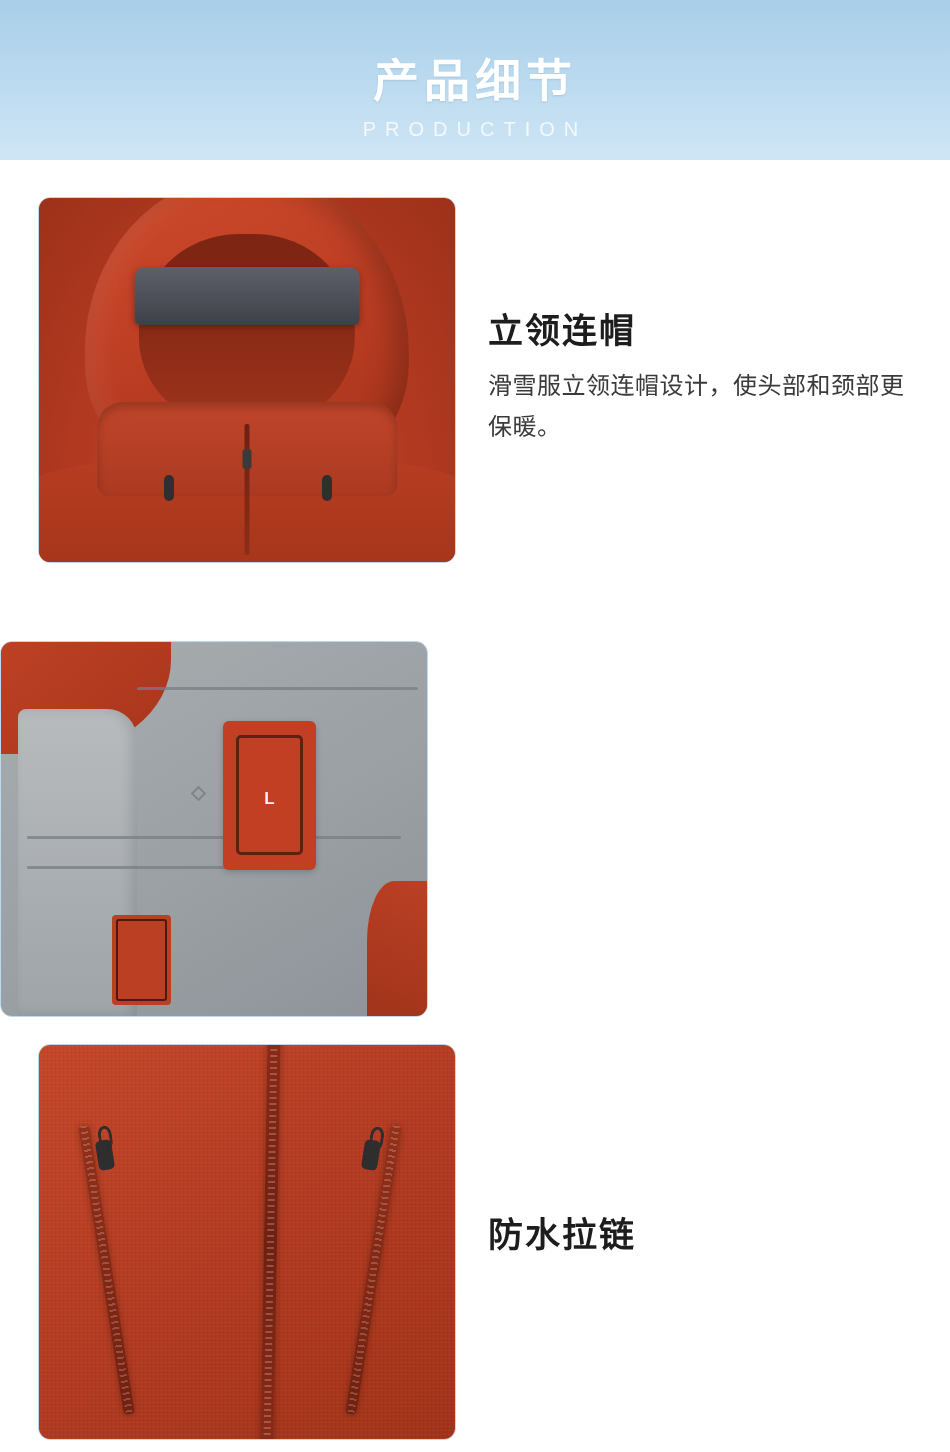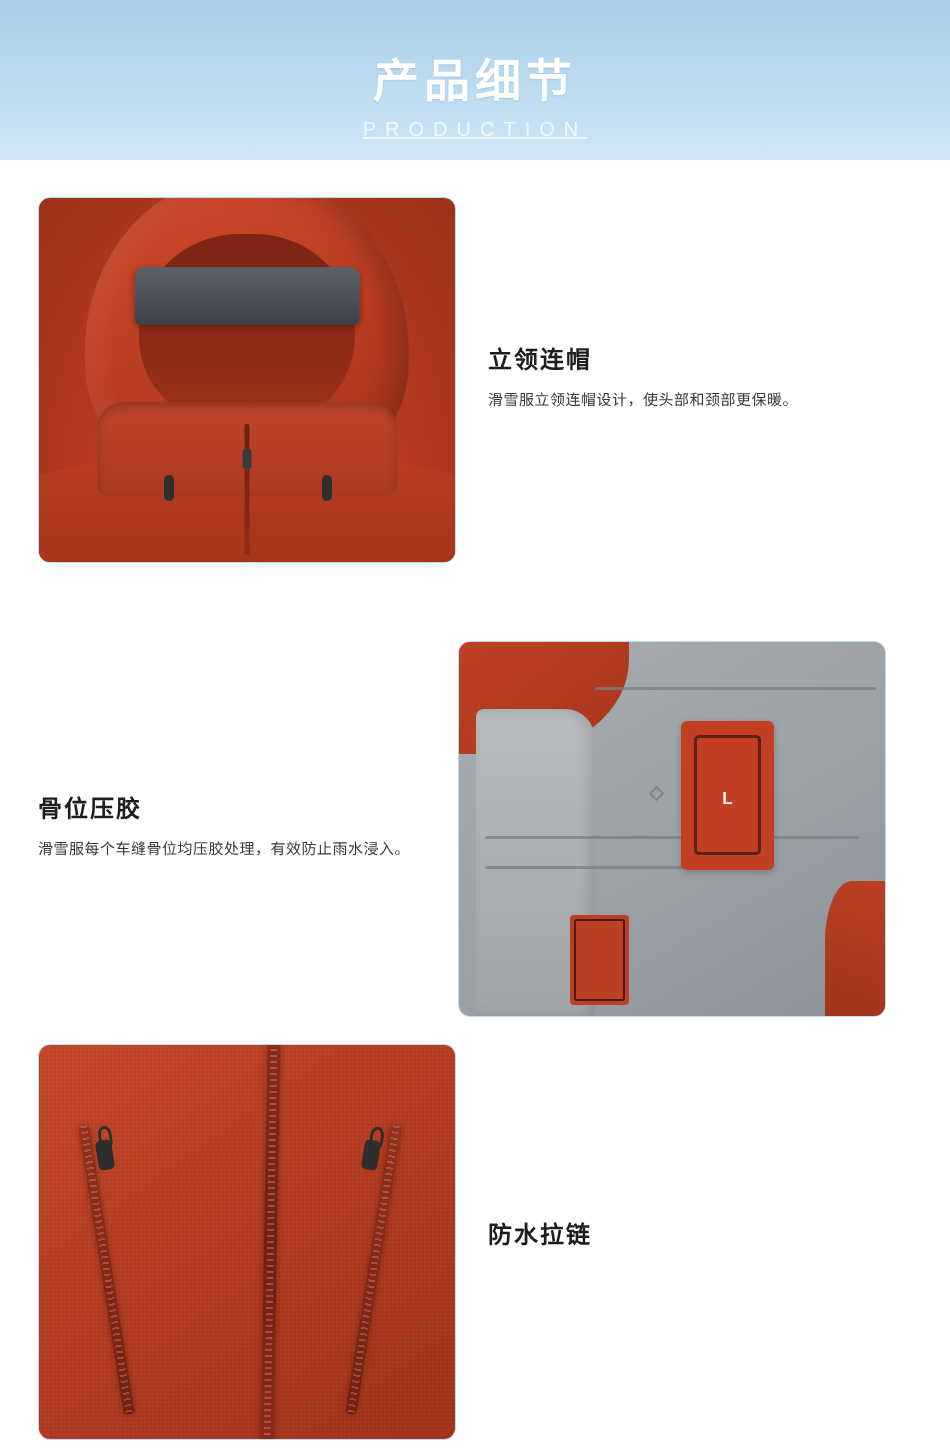--- a/index.html
+++ b/index.html
@@ -36,50 +36,49 @@
     line-height: 1.15;
     text-shadow: 0 1px 2px rgba(120,160,190,0.35);
     margin-top: 36px;
   }
   .banner-sub {
     margin-top: 10px;
     font-size: 20px;
     color: #f2f8fc;
     letter-spacing: 9px;
     font-weight: 300;
-    text-decoration: underline;
   }
 
   
   .section {
     position: absolute;
     display: flex;
     align-items: center;
   }
 
   .photo {
     border: 1px solid #bcd9ee;
     border-radius: 12px;
     overflow: hidden;
     position: relative;
     background: #e9eef1;
     flex: none;
   }
 
   .text-col { flex: none; }
   .detail-title {
-    font-size: 24px;
+    font-size: 35px;
     font-weight: bold;
     color: #1d1d1d;
     letter-spacing: 2px;
     margin: 0 0 14px 0;
     line-height: 1.1;
   }
   .detail-desc {
-    font-size: 15px;
+    font-size: 24px;
     color: #3a3a3a;
     line-height: 1.72;
     margin: 0;
     letter-spacing: 0.5px;
   }
 
   
   #sec1 { top: 194px; left: 0; width: 950px; height: 372px; }
   #sec1 .photo { width: 418px; height: 366px; margin-left: 38px; }
   #sec1 .text-col { margin-left: 32px; width: 430px; }
@@ -302,24 +301,20 @@
     <div class="cord left"></div>
     <div class="cord right"></div>
   </div>
   <div class="text-col">
     <h2 class="detail-title">立领连帽</h2>
     <p class="detail-desc">滑雪服立领连帽设计，使头部和颈部更保暖。</p>
   </div>
 </div>
 
 <div class="section" id="sec2">
-  <div class="text-col">
-    <h2 class="detail-title">骨位压胶</h2>
-    <p class="detail-desc">滑雪服每个车缝骨位均压胶处理，有效防止雨水浸入。</p>
-  </div>
   <div class="photo">
     <div class="lin-bg"></div>
     <div class="lin-red-shoulder"></div>
     <div class="lin-red-right"></div>
     <div class="lin-panel-left"></div>
     <div class="lin-seam s1"></div>
     <div class="lin-seam s2"></div>
     <div class="lin-seam s3"></div>
     <div class="lin-diamond"></div>
     <div class="lin-label">

